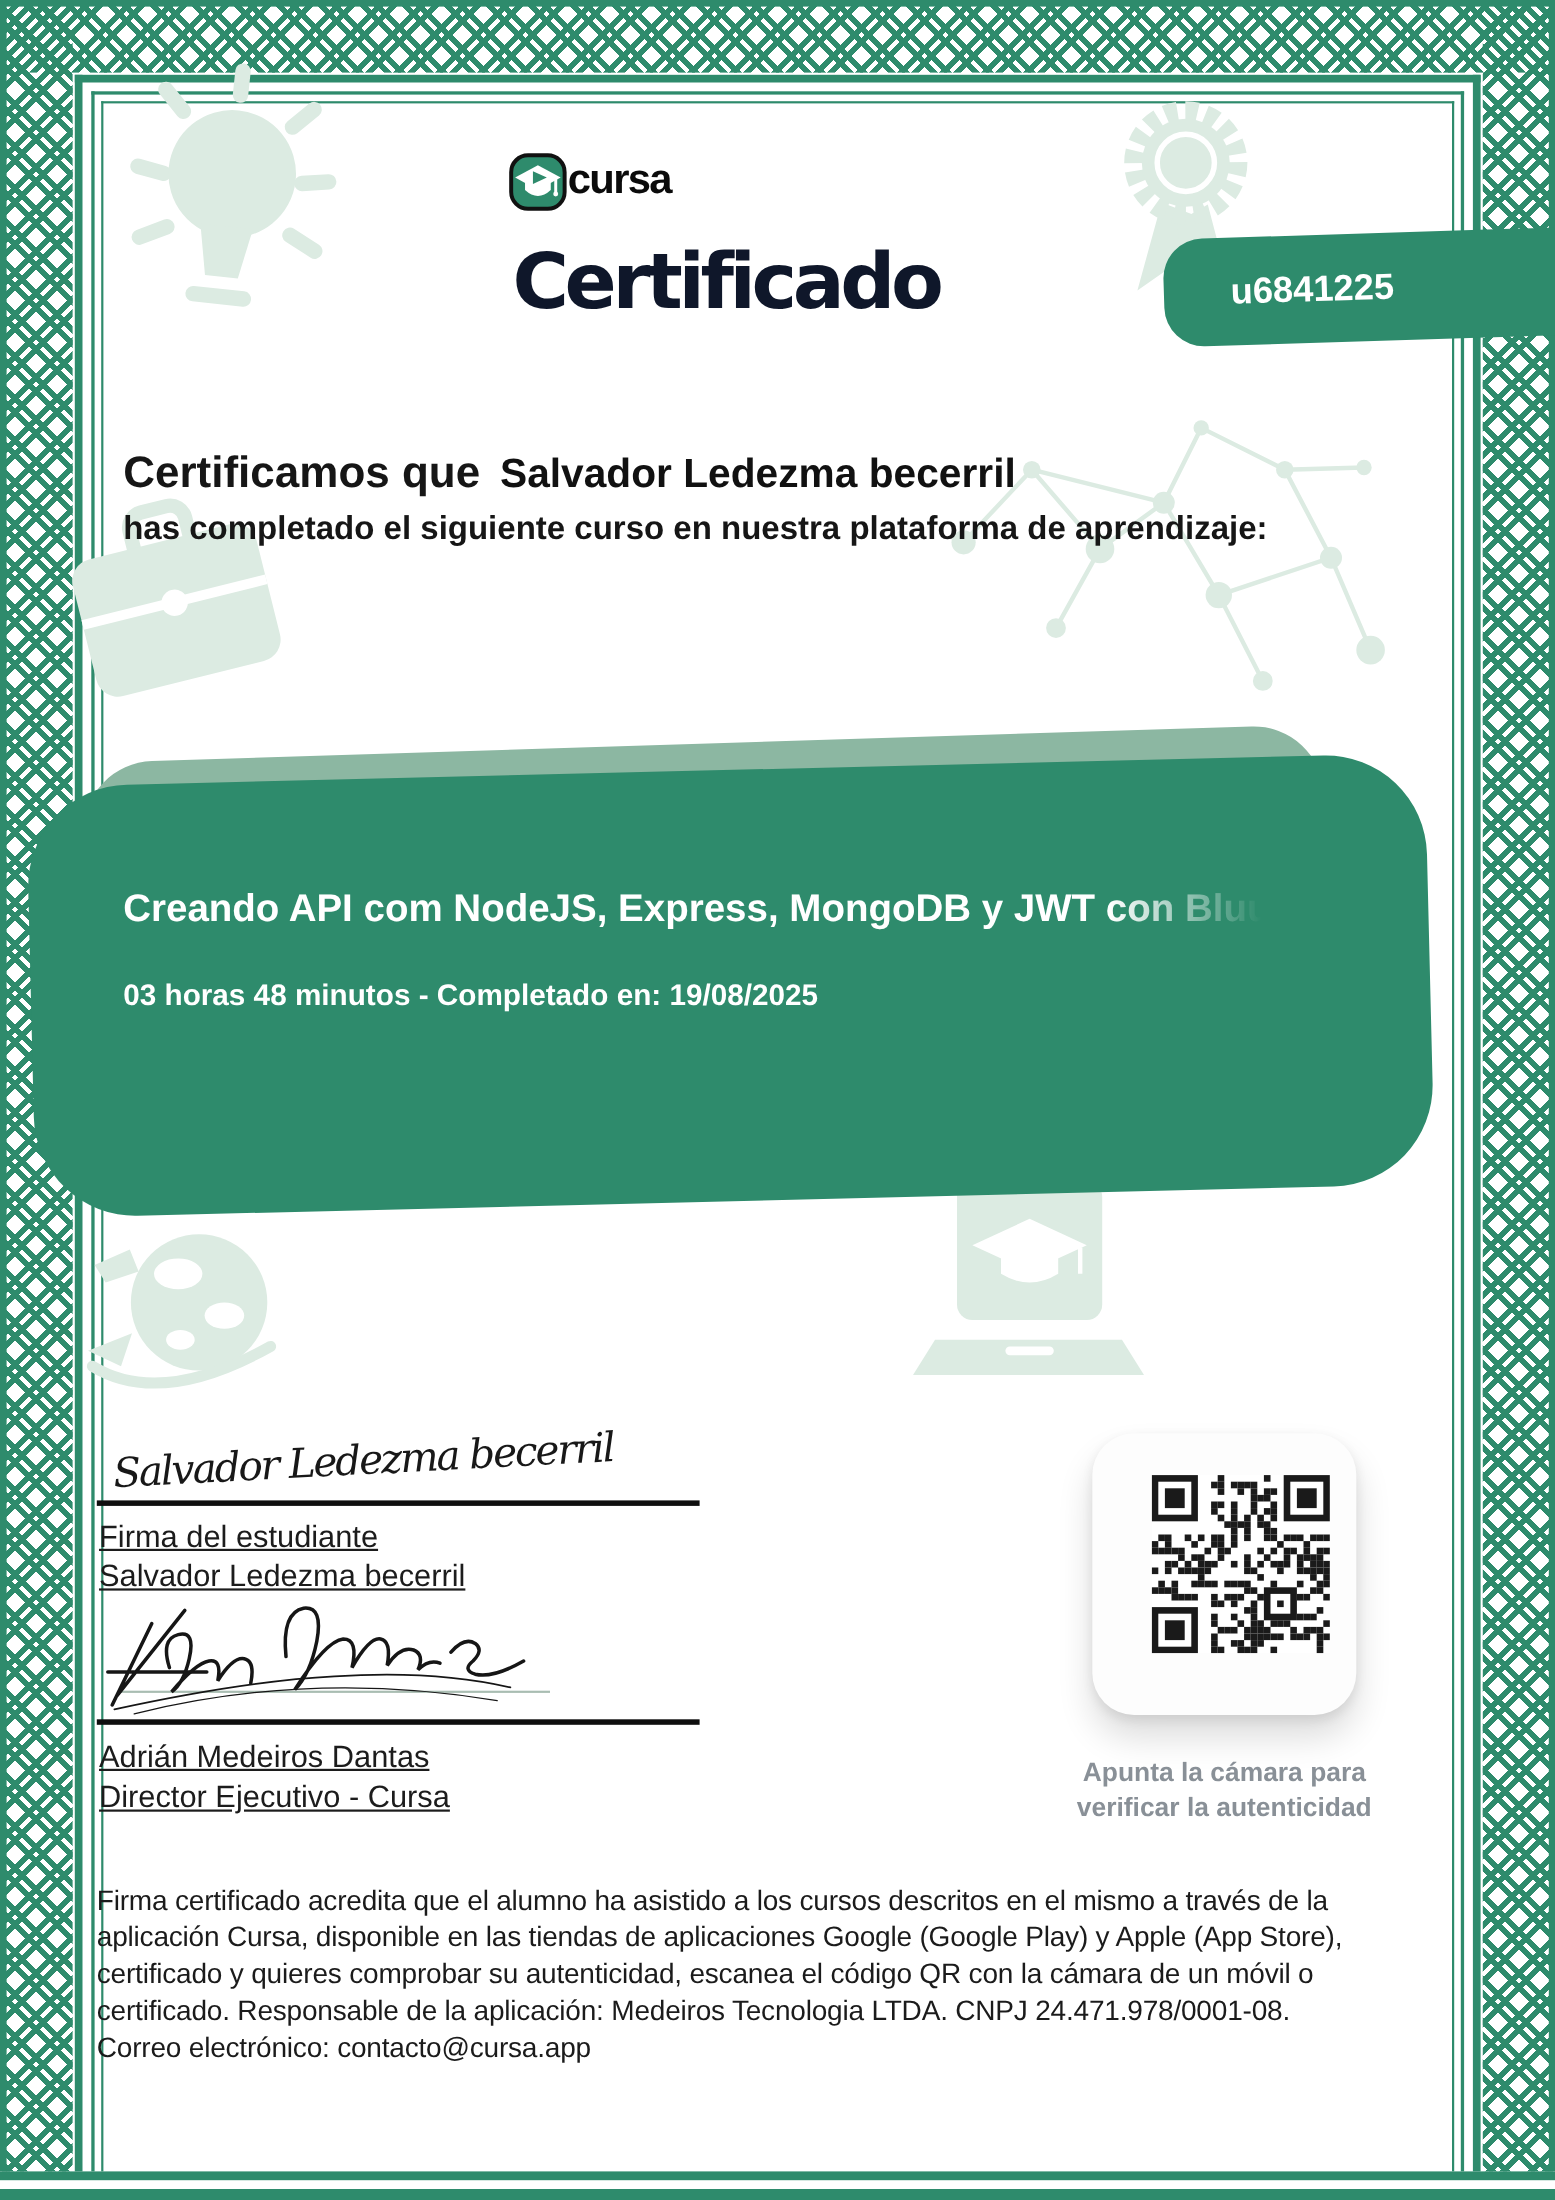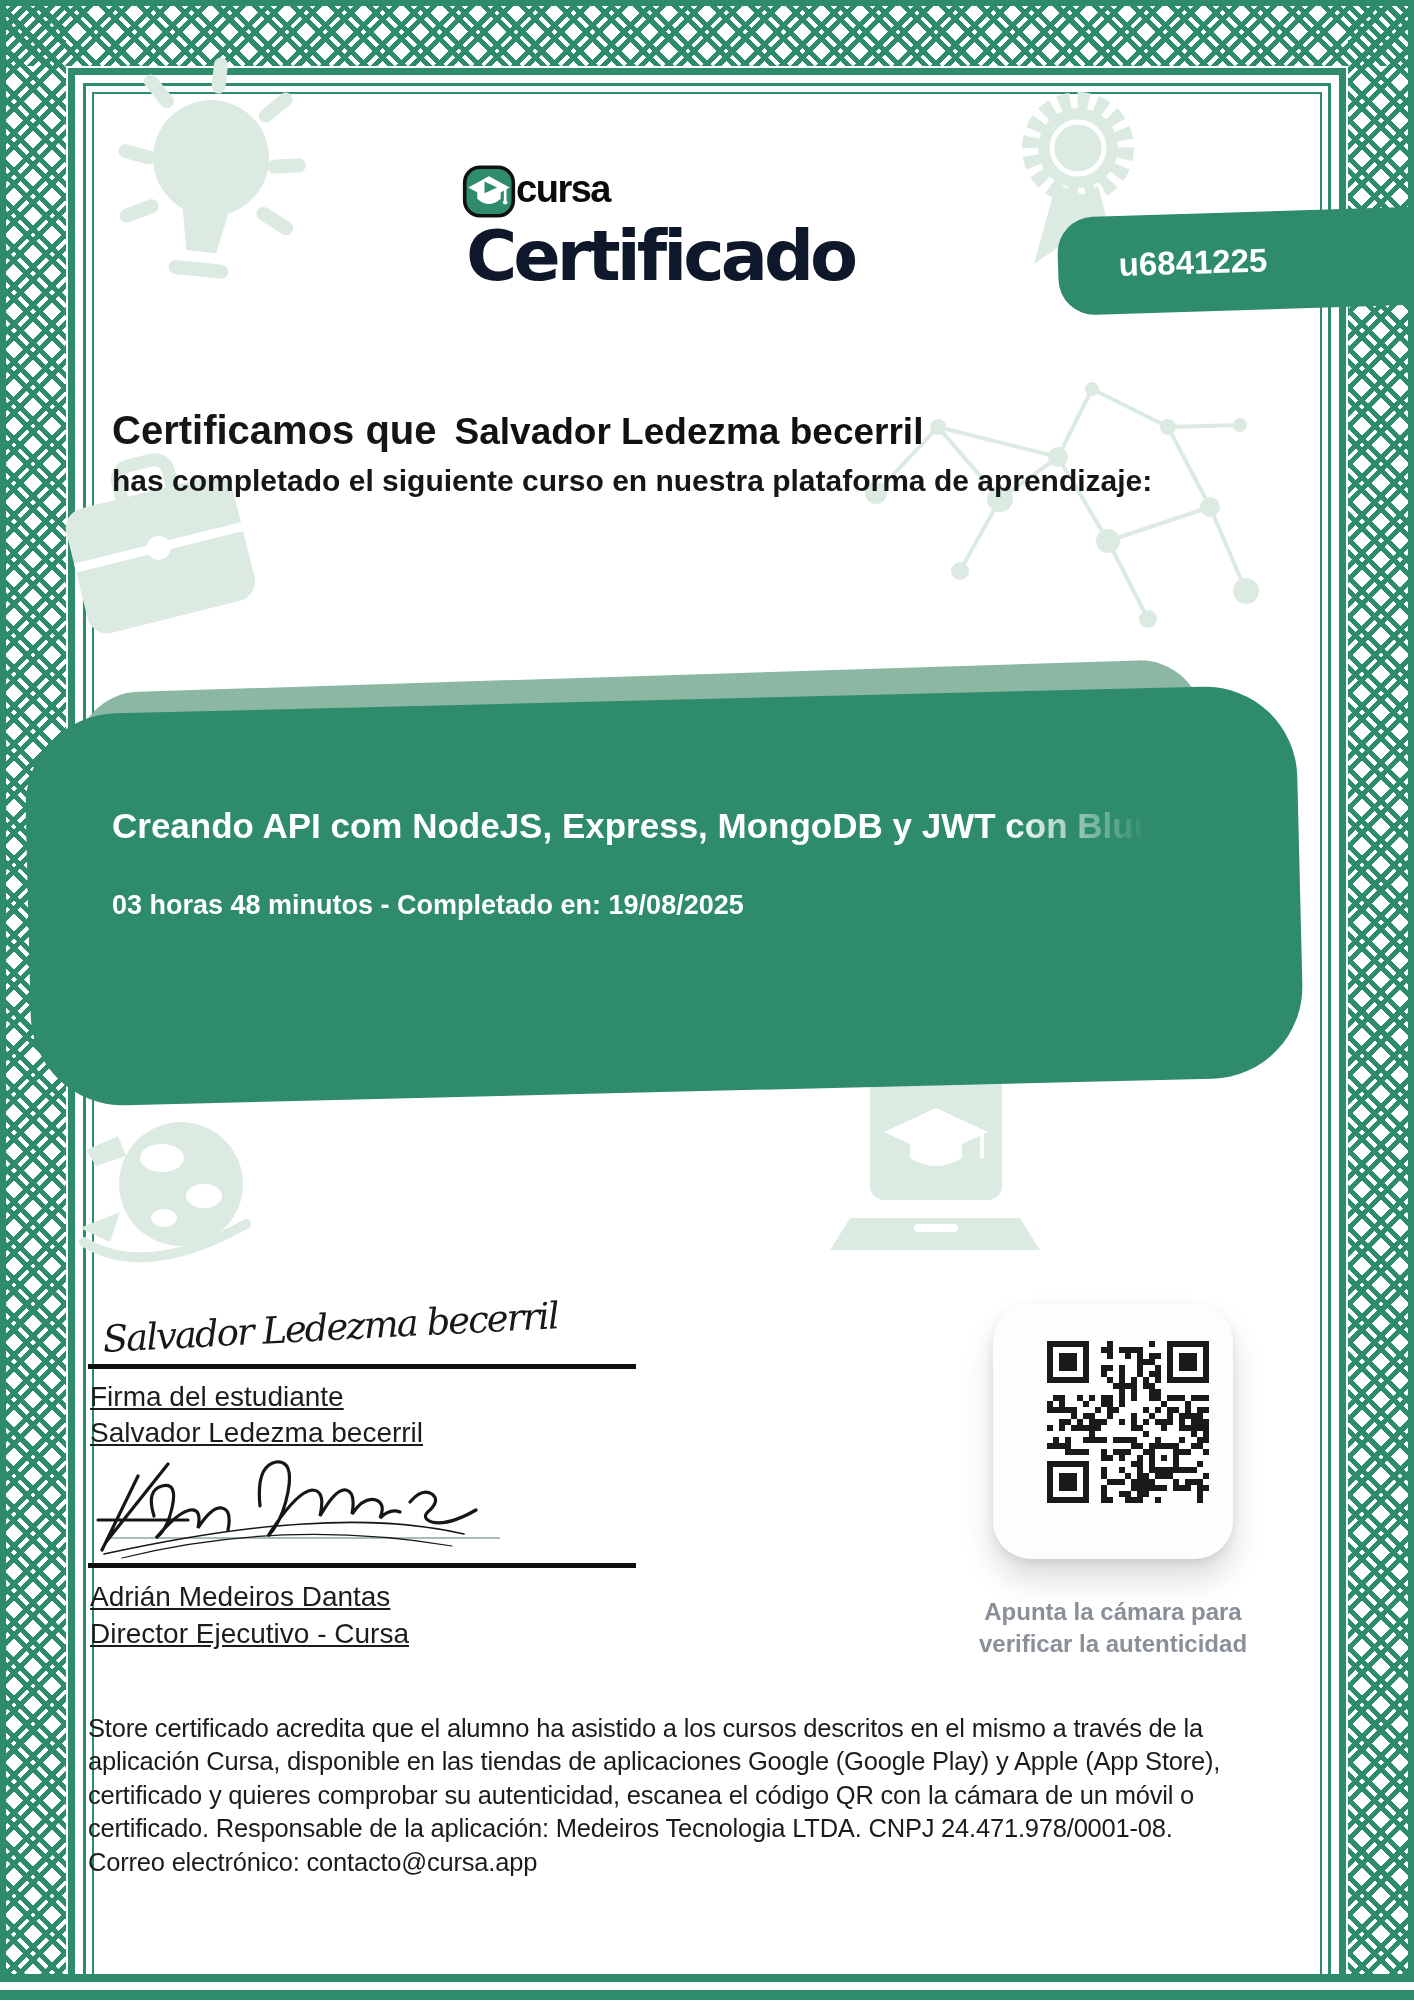--- a/index.html
+++ b/index.html
@@ -22,21 +22,21 @@
   .frame2{left:83px;right:83px;top:83px;bottom:26px;border-width:3px;}
   .frame3{left:92px;right:92px;top:92px;bottom:26px;border-width:2px;}
   .bar{position:absolute;left:0;right:0;background:#2e8b6c;}
   .bar1{top:1974px;height:8px;}
   .bar2{top:1990px;height:10px;}
 
   
   .wm{position:absolute;z-index:1;}
 
   
-  .logo-row{position:absolute;left:0;top:138px;width:1072px;display:flex;justify-content:center;align-items:center;z-index:6;margin-top:26px;}
+  .logo-row{position:absolute;left:0;top:138px;width:1072px;display:flex;justify-content:center;align-items:center;z-index:6;}
   .logo-tile{width:54px;height:55px;}
   .logo-word{font-size:38px;font-weight:700;letter-spacing:-1.5px;color:#0b0b0b;padding-bottom:4px;}
   .headline{position:absolute;left:0;top:204px;width:1320px;text-align:center;z-index:6;
             font-family:"DejaVu Sans","Liberation Sans",sans-serif;
             font-size:70px;line-height:104px;font-weight:700;letter-spacing:-4px;color:#0f172a;}
 
   .badge{position:absolute;left:1058px;top:212px;width:380px;height:98px;background:#2e8b6c;
          border-radius:36px 0 0 36px;transform:rotate(-1.8deg);z-index:7;
          display:flex;align-items:center;justify-content:center;padding-right:110px;box-sizing:border-box;}
   .badge span{color:#fff;font-size:33px;font-weight:700;}
@@ -455,20 +455,20 @@
       <rect x="102" y="102" width="30" height="30" fill="#1a1a1a"></rect>
       <rect x="108" y="108" width="18" height="18" fill="#ffffff"></rect>
       <rect x="114" y="114" width="6" height="6" fill="#1a1a1a"></rect>
     </svg>
   <div class="qr-caption">
     <div>Apunta la cámara para</div>
     <div>verificar la autenticidad</div>
   </div>
 
   <div class="footer">
-    <div>Store certificado acredita que el alumno ha asistido a los cursos descritos en el mismo a través de la</div>
+    <div>Firma certificado acredita que el alumno ha asistido a los cursos descritos en el mismo a través de la</div>
     <div>aplicación Cursa, disponible en las tiendas de aplicaciones Google (Google Play) y Apple (App Store),</div>
     <div>certificado y quieres comprobar su autenticidad, escanea el código QR con la cámara de un móvil o</div>
     <div>certificado. Responsable de la aplicación: Medeiros Tecnologia LTDA. CNPJ 24.471.978/0001-08.</div>
     <div>Correo electrónico: contacto@cursa.app</div>
   </div>
 
 </div>
 
 </body></html>

